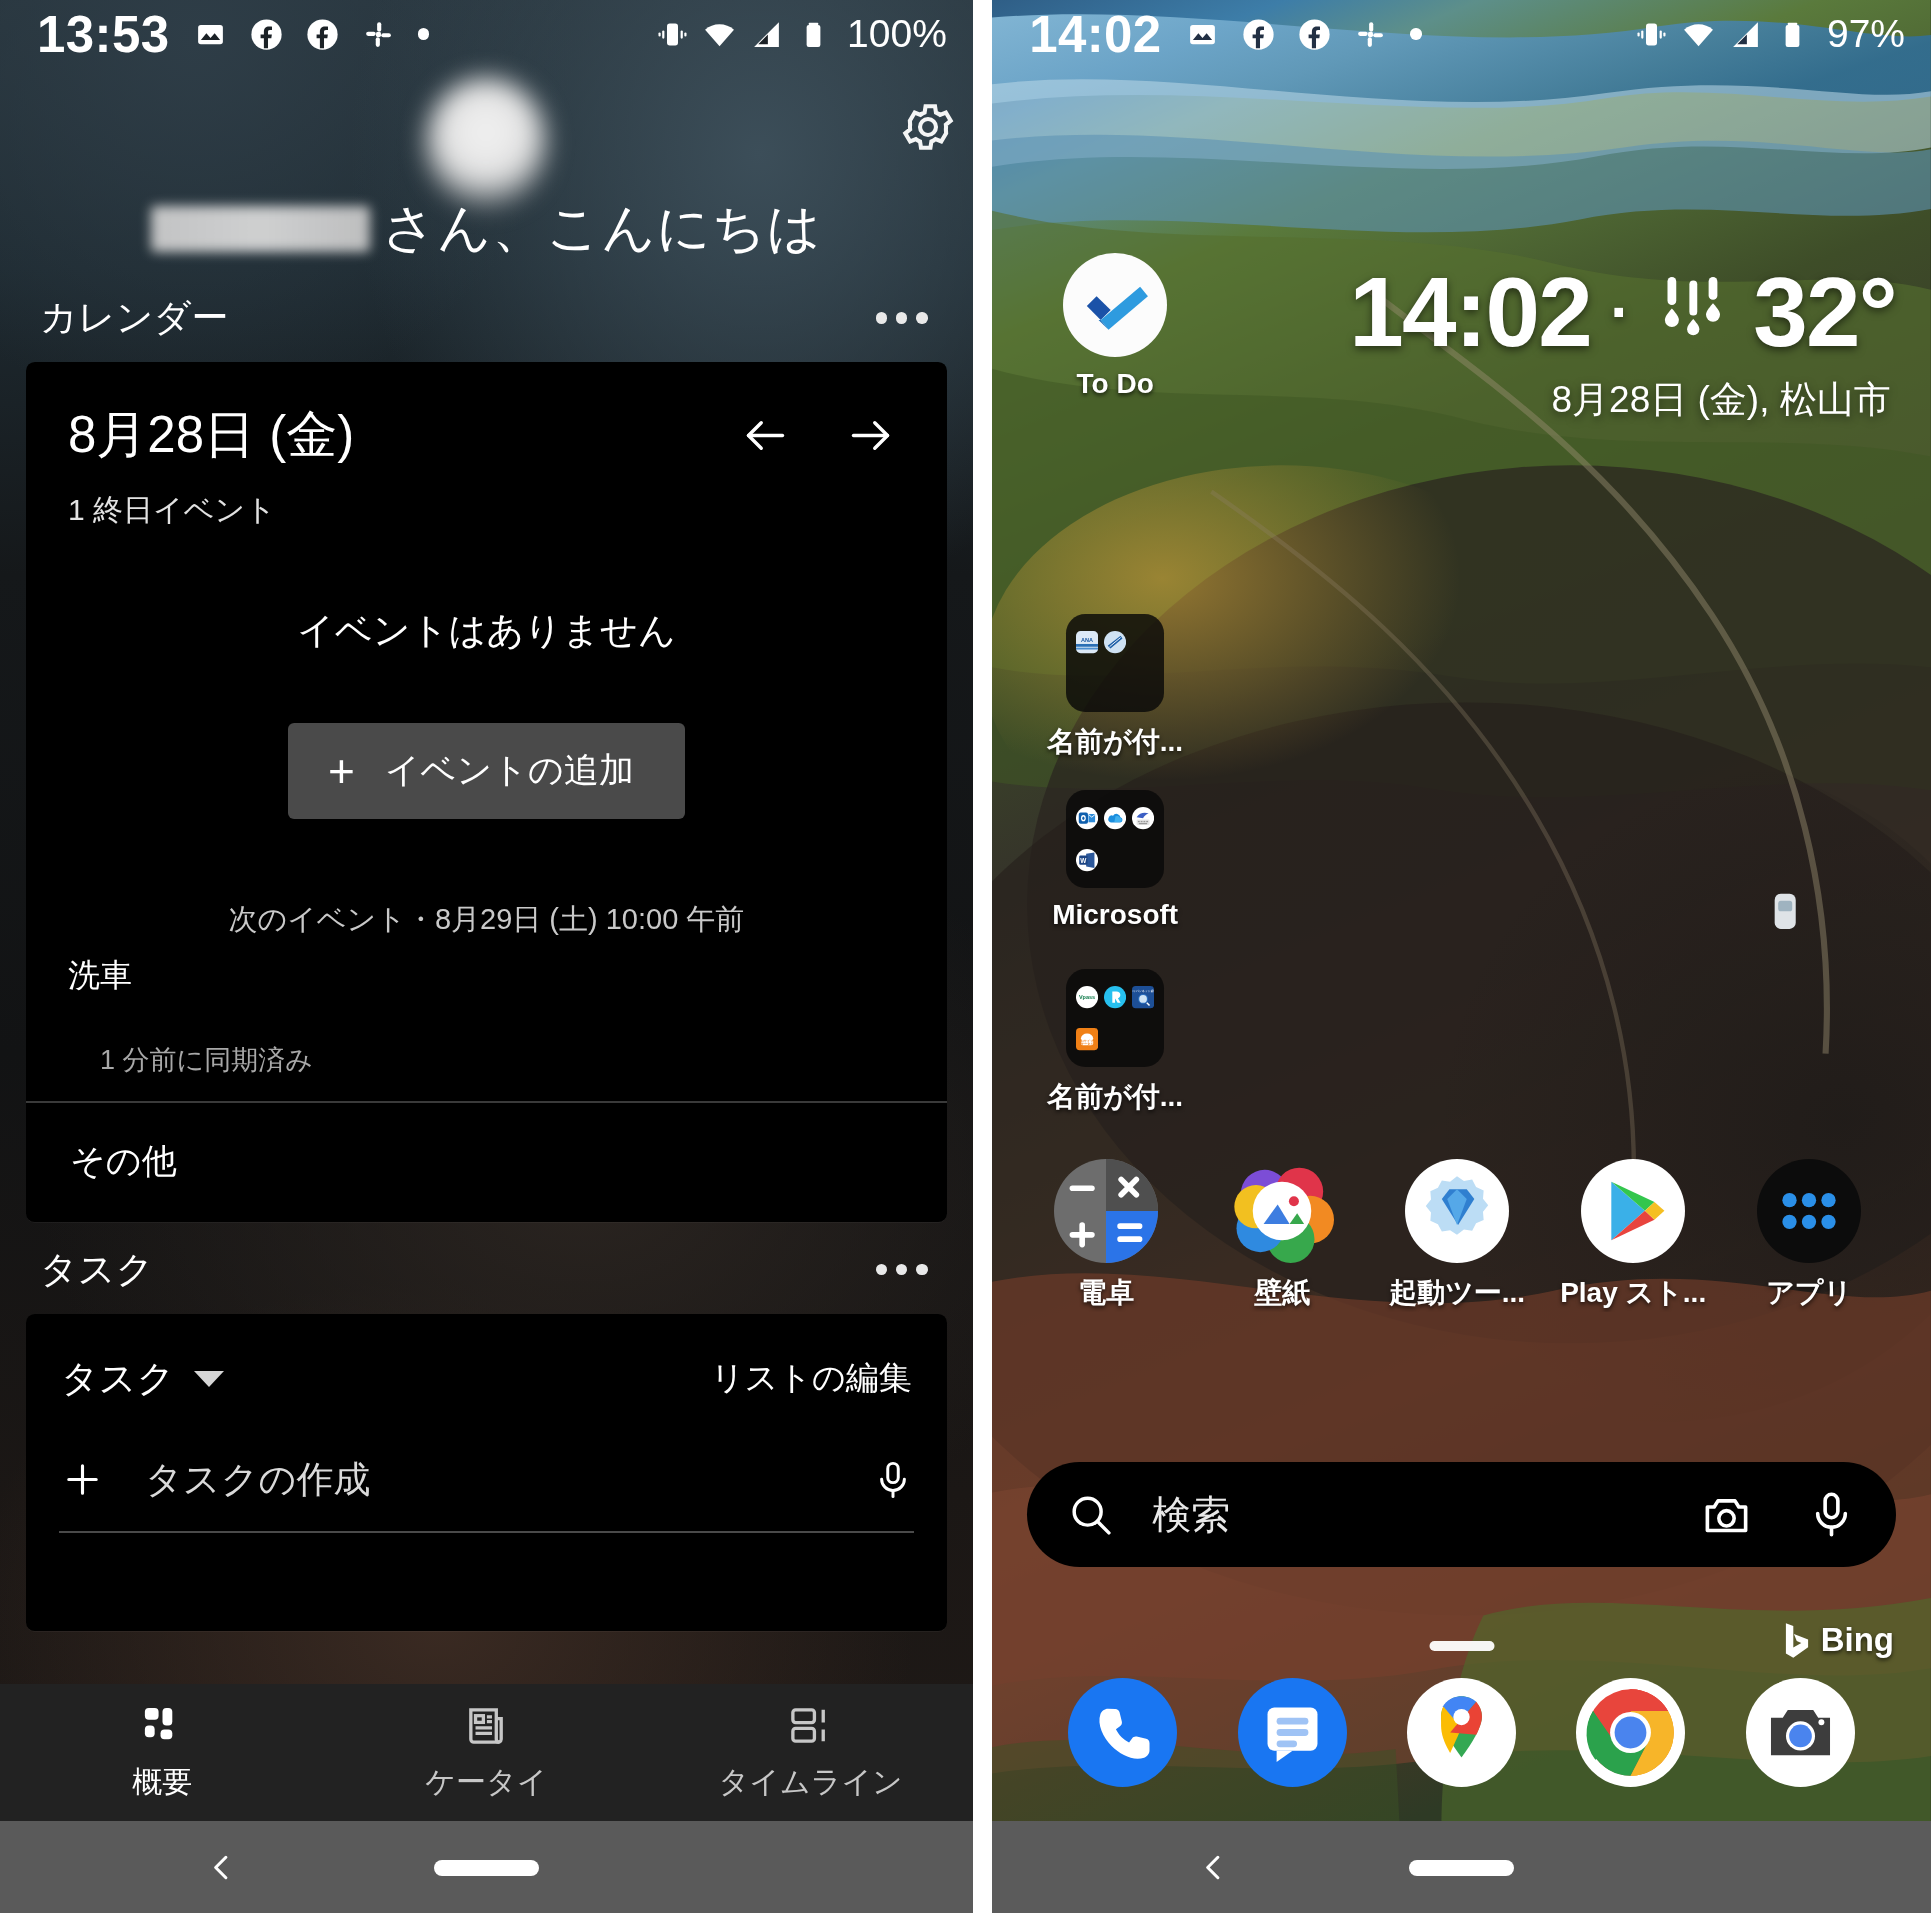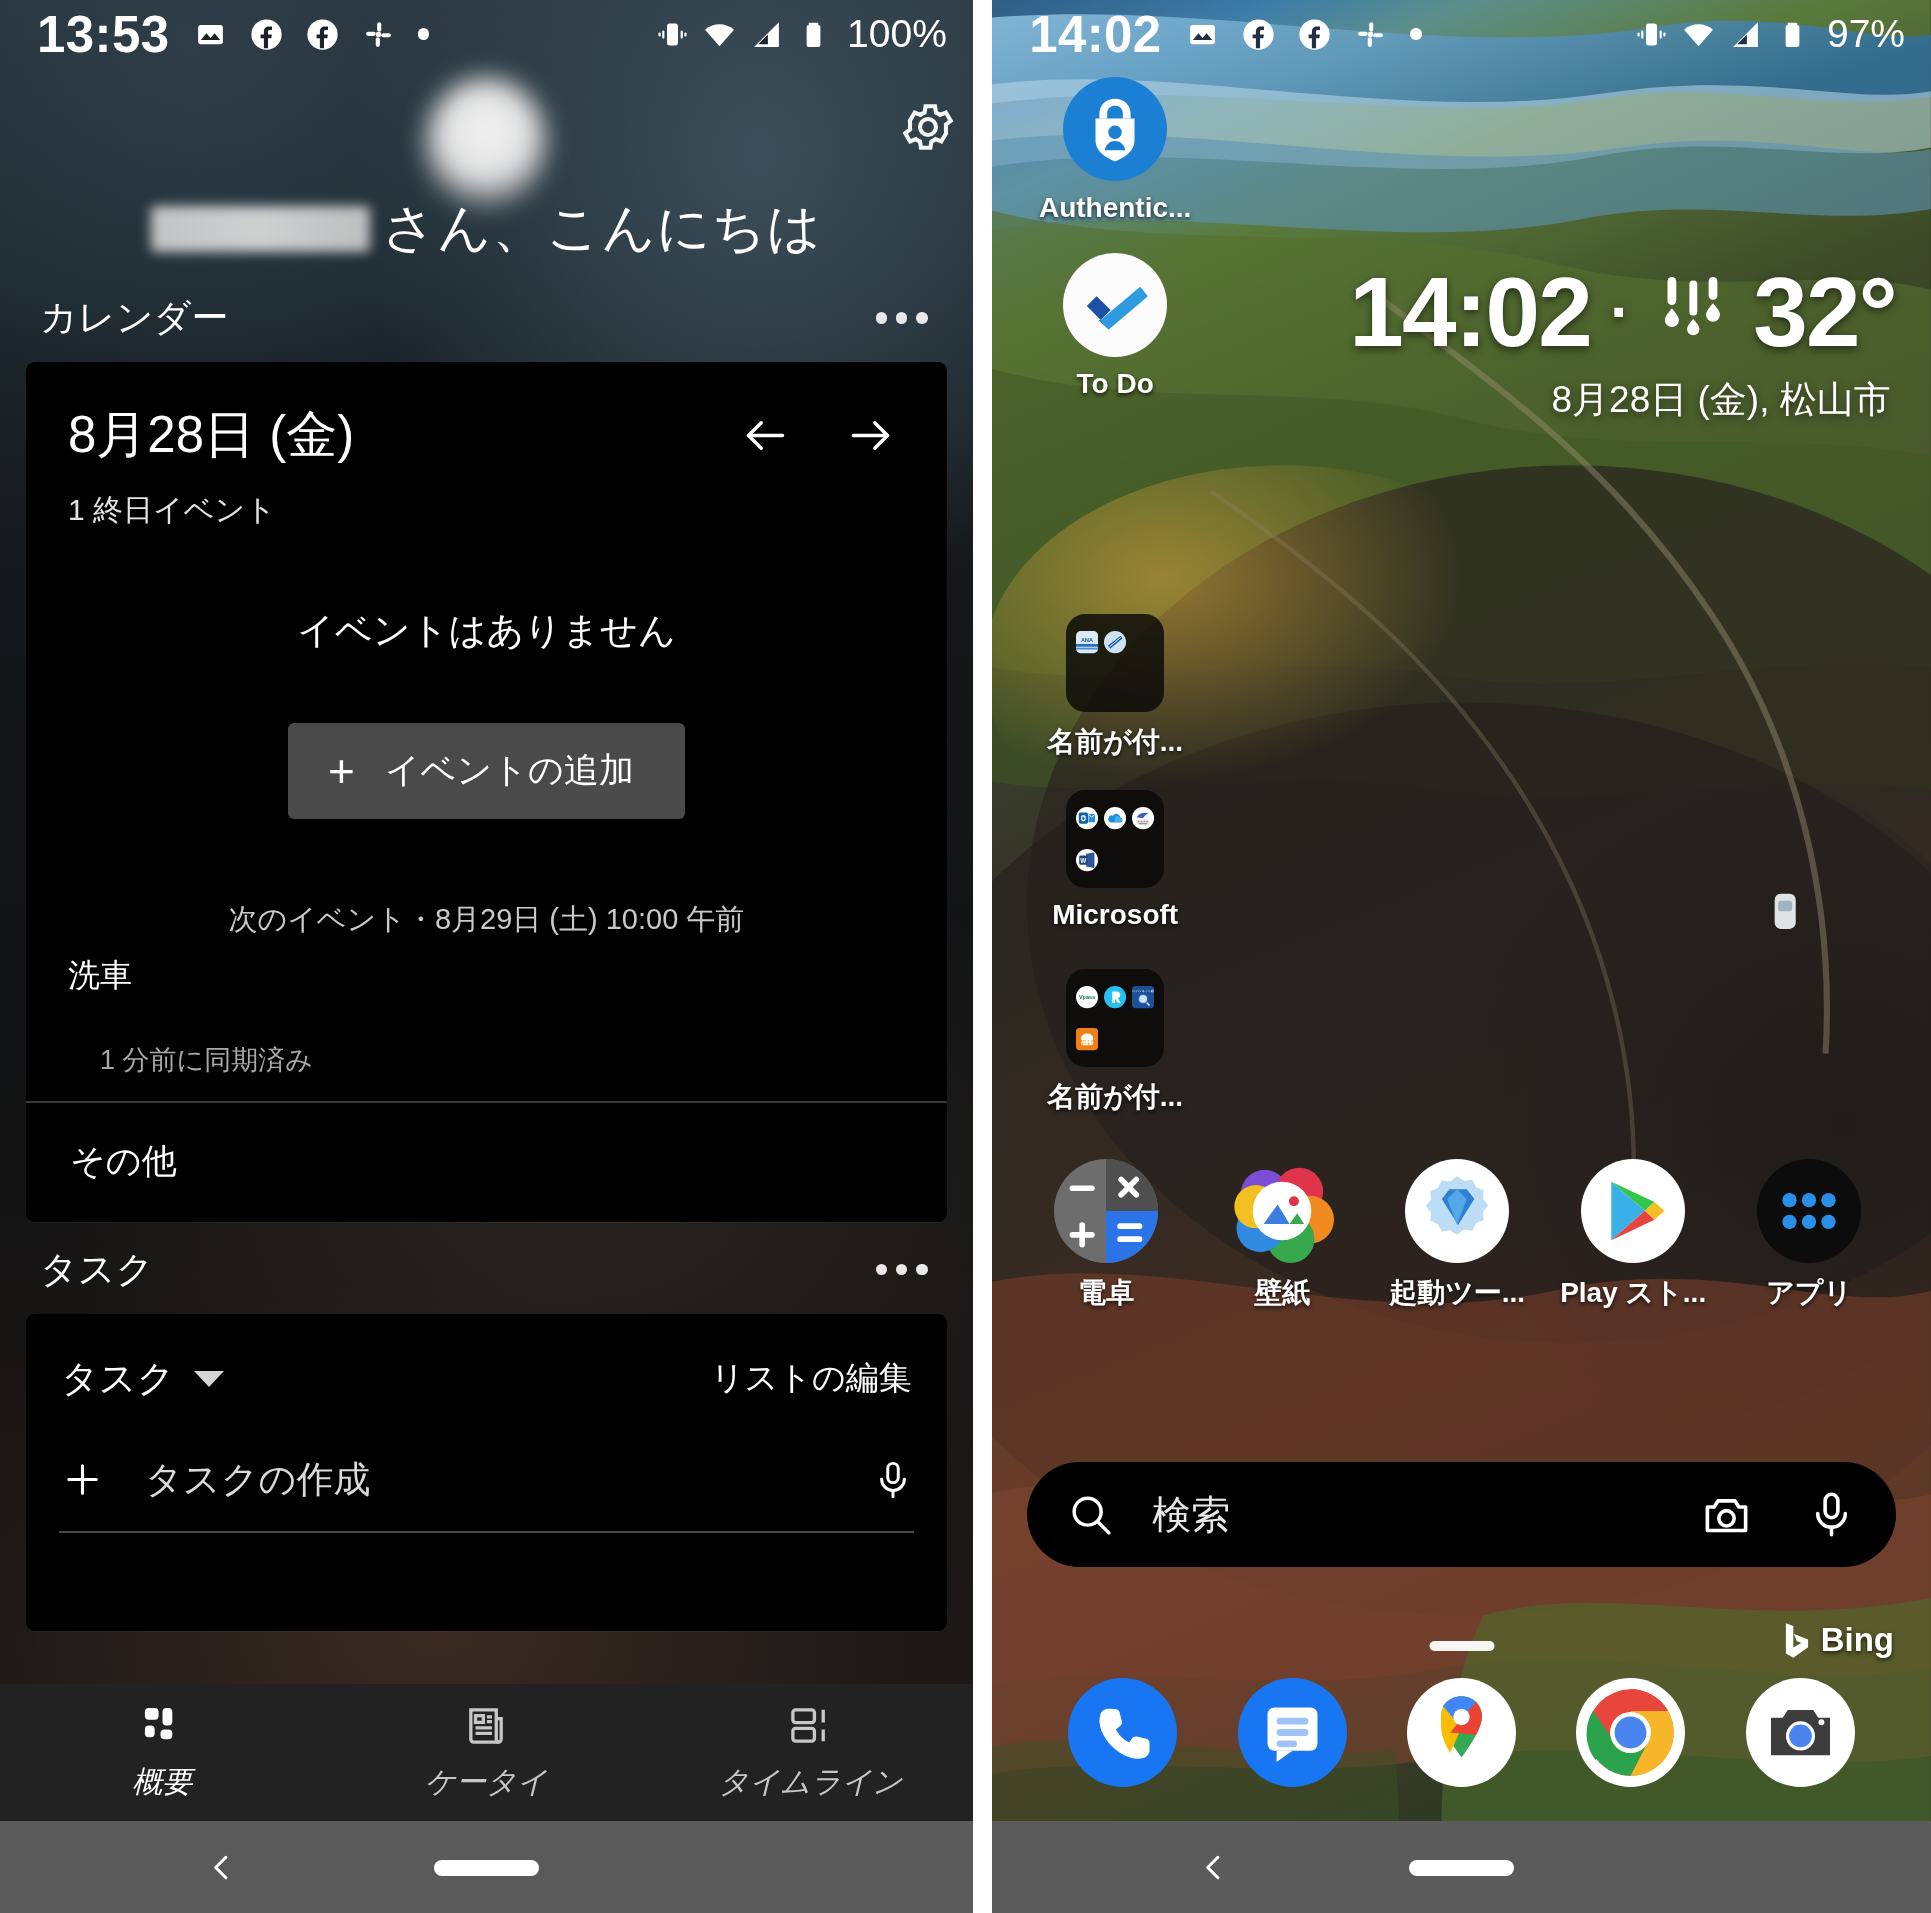--- a/index.html
+++ b/index.html
@@ -123,21 +123,21 @@
   .task-underline { height: 1.8px; background: #4a4a4a; margin: 0 33px; }
   .task-pad { height: 98px; }
 
   .bottom-nav {
     position: absolute; left: 0; right: 0; bottom: 93px; height: 137px;
     background: #222222;
     display: flex; align-items: center;
   }
   .nav-item { flex: 1; display: flex; flex-direction: column; align-items: center; gap: 12.3px; }
   .nav-item svg { width: 47px; height: 47px; }
-  .nav-lbl { font-size: 30px; font-style: italic; }
+  .nav-lbl { font-size: 30px; }
   .nav-active { color: #ffffff; }
   .nav-idle { color: #c7c7c7; }
 
   .sysnav {
     position: absolute; left: 0; right: 0; bottom: 0; height: 93px;
     background: #5a5a5a; display: flex; align-items: center; justify-content: center;
   }
   .sysnav.dark { background: #5b5b5b; }
   .sys-back { position: absolute; left: 204px; width: 35px; height: 35px; color: #fff; }
   .sys-pill { width: 105px; height: 16px; border-radius: 8px; background: #fff; }
@@ -487,30 +487,20 @@
               <path d="M13 12v7h-7z" fill="#223044"></path>
             </svg>
           <svg class="sb-ic" viewBox="0 0 24 24" fill="#fff">
               <rect x="8.5" y="3.4" width="7" height="1.8" rx=".6"></rect>
               <rect x="7" y="5" width="10" height="16" rx="1.6"></rect>
             </svg>
           <span class="sb-batt-text">97%</span>
         </span>
       </div>
 
-      <div class="hs-icon-cell" style="left:35px; top:77px;">
-        <svg class="hs-ic-img" viewBox="0 0 48 48">
-          <circle cx="24" cy="24" r="24" fill="#1b7fd4"></circle>
-          <path d="M24 10c-4.2 0-7.2 3-7.2 6.9v2.3h3.6v-2.3c0-2.3 1.5-3.6 3.6-3.6s3.6 1.3 3.6 3.6v2.3h3.6v-2.3C31.2 13 28.2 10 24 10z" fill="#fff"></path>
-          <path d="M15 19.2h18v10.2c0 4.6-4.2 7.6-9 9.6-4.8-2-9-5-9-9.6z" fill="#fff"></path>
-          <circle cx="24" cy="25.5" r="3.1" fill="#1b7fd4"></circle>
-          <path d="M19.2 33.8c.6-2.8 2.5-4.3 4.8-4.3s4.2 1.5 4.8 4.3z" fill="#1b7fd4"></path>
-        </svg>
-        <div class="hs-lbl">Authentic...</div>
-      </div>
 
       <div class="hs-icon-cell" style="left:35px; top:253px;">
         <svg class="hs-ic-img" viewBox="0 0 48 48">
           <circle cx="24" cy="24" r="24" fill="#fcfcfc"></circle>
           <path d="M11 24.5l4.5-4.5 6.5 6.3-4.6 4.6z" fill="#1b52a8"></path>
           <path d="M17.4 30.9l-4.6-4.6 0 0 4.6 4.6z" fill="#1b52a8"></path>
           <path d="M17.4 30.9L35.6 15.6l3.6 4.4-18.2 15.4z" fill="#2e9bdf"></path>
           <path d="M17.4 30.9l3.6 4.5-4.6-4.5z" fill="#1b6fbd"></path>
         </svg>
         <div class="hs-lbl">To Do</div>

